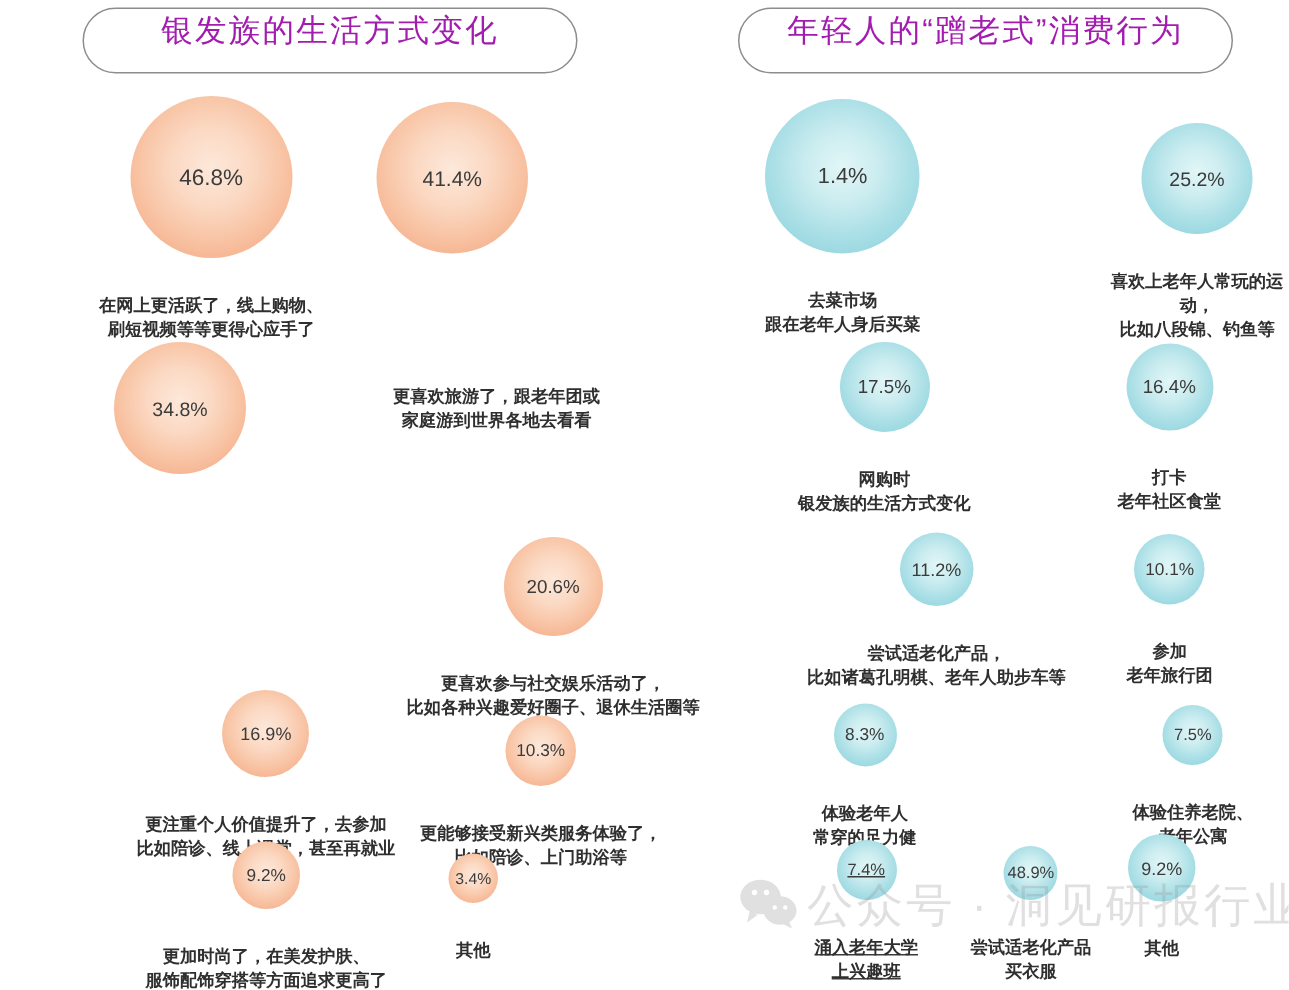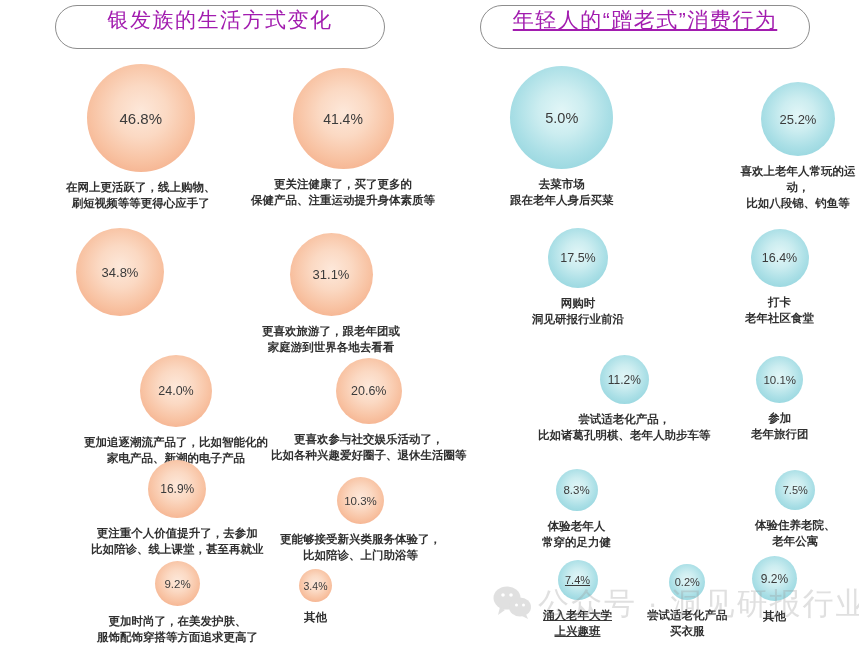--- a/index.html
+++ b/index.html
@@ -25,21 +25,21 @@
     display: flex;
     align-items: flex-start;
     justify-content: center;
     color: #a21caf;
     font-size: 21px;
     letter-spacing: 1.5px;
     font-weight: 500;
     background: #ffffff;
   }
   #pill-left  { left: 55px;  top: 5px;  width: 330px; height: 44px; }
-  #pill-right { left: 480px; top: 5px;  width: 330px; height: 44px; text-decoration: underline; }
+  #pill-right { left: 492px; top: 5px;  width: 330px; height: 44px; }
 
   
   .panel {
     position: absolute;
     top: 56px;
     height: 600px;
   }
   #panel-left  { left: 0px;   width: 470px; }
   #panel-right { left: 470px; width: 389px; }
 
@@ -66,21 +66,21 @@
   }
   .bubble.orange {
     background: radial-gradient(circle at 50% 44%,
                 #fde8da 0%, #fbd9c3 32%, #f8c2a2 62%, #f4ad89 86%, #f2a87f 100%);
   }
   .bubble.teal {
     background: radial-gradient(circle at 50% 44%,
                 #e2f6f7 0%, #ccedf0 30%, #aadfe6 60%, #92d4dd 86%, #89d0da 100%);
   }
   .caption {
-    margin-top: 7px;
+    margin-top: 24px;
     text-align: center;
     font-size: 11.5px;
     line-height: 16px;
     color: #2f2f2f;
     font-weight: 600;
     white-space: pre-line;
   }
 
   
   #watermark {
@@ -117,41 +117,29 @@
       <div class="bubble-wrap">
         <div class="bubble orange" style="width: 108px; height: 108px; font-size: 15px;">46.8%</div>
       </div>
       <div class="caption">在网上更活跃了，线上购物、
 刷短视频等等更得心应手了</div>
     </div>
     <div class="item" style="left: 251px; top: 12px;">
       <div class="bubble-wrap">
         <div class="bubble orange" style="width: 101px; height: 101px; font-size: 14px;">41.4%</div>
       </div>
-      <div class="caption">更关注健康了，买了更多的
-保健产品、注重运动提升身体素质等</div>
     </div>
     <div class="item" style="left: 76px; top: 172px;">
       <div class="bubble-wrap">
         <div class="bubble orange" style="width: 88px; height: 88px; font-size: 13px;">34.8%</div>
       </div>
     </div>
     <div class="item" style="left: 262px; top: 177px;">
-      <div class="bubble-wrap">
-        <div class="bubble orange" style="width: 83px; height: 83px; font-size: 13px;">31.1%</div>
-      </div>
       <div class="caption">更喜欢旅游了，跟老年团或
 家庭游到世界各地去看看</div>
-    </div>
-    <div class="item" style="left: 84px; top: 299px;">
-      <div class="bubble-wrap">
-        <div class="bubble orange" style="width: 72px; height: 72px; font-size: 12.5px;">24.0%</div>
-      </div>
-      <div class="caption">更加追逐潮流产品了，比如智能化的
-家电产品、新潮的电子产品</div>
     </div>
     <div class="item" style="left: 271px; top: 302px;">
       <div class="bubble-wrap">
         <div class="bubble orange" style="width: 66px; height: 66px; font-size: 12.5px;">20.6%</div>
       </div>
       <div class="caption">更喜欢参与社交娱乐活动了，
 比如各种兴趣爱好圈子、退休生活圈等</div>
     </div>
     <div class="item" style="left: 91px; top: 404px;">
       <div class="bubble-wrap">
@@ -177,38 +165,38 @@
     <div class="item" style="left: 299px; top: 513px;">
       <div class="bubble-wrap">
         <div class="bubble orange" style="width: 33px; height: 33px; font-size: 10.5px;">3.4%</div>
       </div>
       <div class="caption">其他</div>
     </div>
   </div>
 <div class="panel" id="panel-right">
     <div class="item" style="left: 40px; top: 10px;">
       <div class="bubble-wrap">
-        <div class="bubble teal" style="width: 103px; height: 103px; font-size: 14.5px;">5.0%</div>
+        <div class="bubble teal" style="width: 103px; height: 103px; font-size: 14.5px;">1.4%</div>
       </div>
       <div class="caption">去菜市场
 跟在老年人身后买菜</div>
     </div>
     <div class="item" style="left: 267px; top: 26px;">
       <div class="bubble-wrap">
         <div class="bubble teal" style="width: 74px; height: 74px; font-size: 13px;">25.2%</div>
       </div>
       <div class="caption">喜欢上老年人常玩的运动，
 比如八段锦、钓鱼等</div>
     </div>
     <div class="item" style="left: 62px; top: 172px;">
       <div class="bubble-wrap">
         <div class="bubble teal" style="width: 60px; height: 60px; font-size: 12.5px;">17.5%</div>
       </div>
       <div class="caption">网购时
-洞见研报行业前沿</div>
+银发族的生活方式变化</div>
     </div>
     <div class="item" style="left: 275px; top: 173px;">
       <div class="bubble-wrap">
         <div class="bubble teal" style="width: 58px; height: 58px; font-size: 12.5px;">16.4%</div>
       </div>
       <div class="caption">打卡
 老年社区食堂</div>
     </div>
     <div class="item" style="left: 68px; top: 299px;">
       <div class="bubble-wrap">
@@ -240,21 +228,21 @@
     </div>
     <div class="item" style="left: 73px; top: 504px; text-decoration: underline;">
       <div class="bubble-wrap">
         <div class="bubble teal" style="width: 40px; height: 40px; font-size: 11px;">7.4%</div>
       </div>
       <div class="caption">涌入老年大学
 上兴趣班</div>
     </div>
     <div class="item" style="left: 177px; top: 508px;">
       <div class="bubble-wrap">
-        <div class="bubble teal" style="width: 36px; height: 36px; font-size: 11px;">0.2%</div>
+        <div class="bubble teal" style="width: 36px; height: 36px; font-size: 11px;">48.9%</div>
       </div>
       <div class="caption">尝试适老化产品
 买衣服</div>
     </div>
     <div class="item" style="left: 282px; top: 500px;">
       <div class="bubble-wrap">
         <div class="bubble teal" style="width: 45px; height: 45px; font-size: 12px;">9.2%</div>
       </div>
       <div class="caption">其他</div>
     </div>

